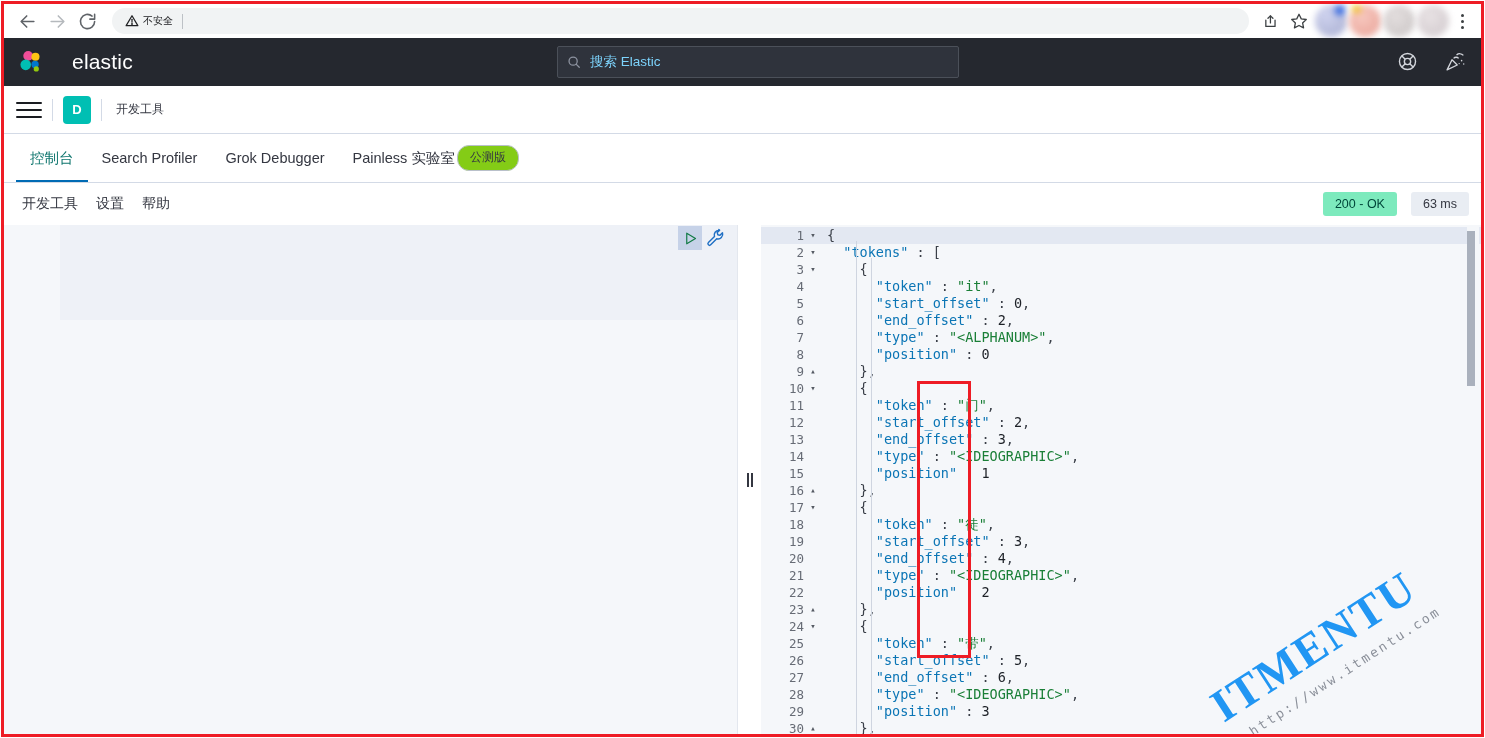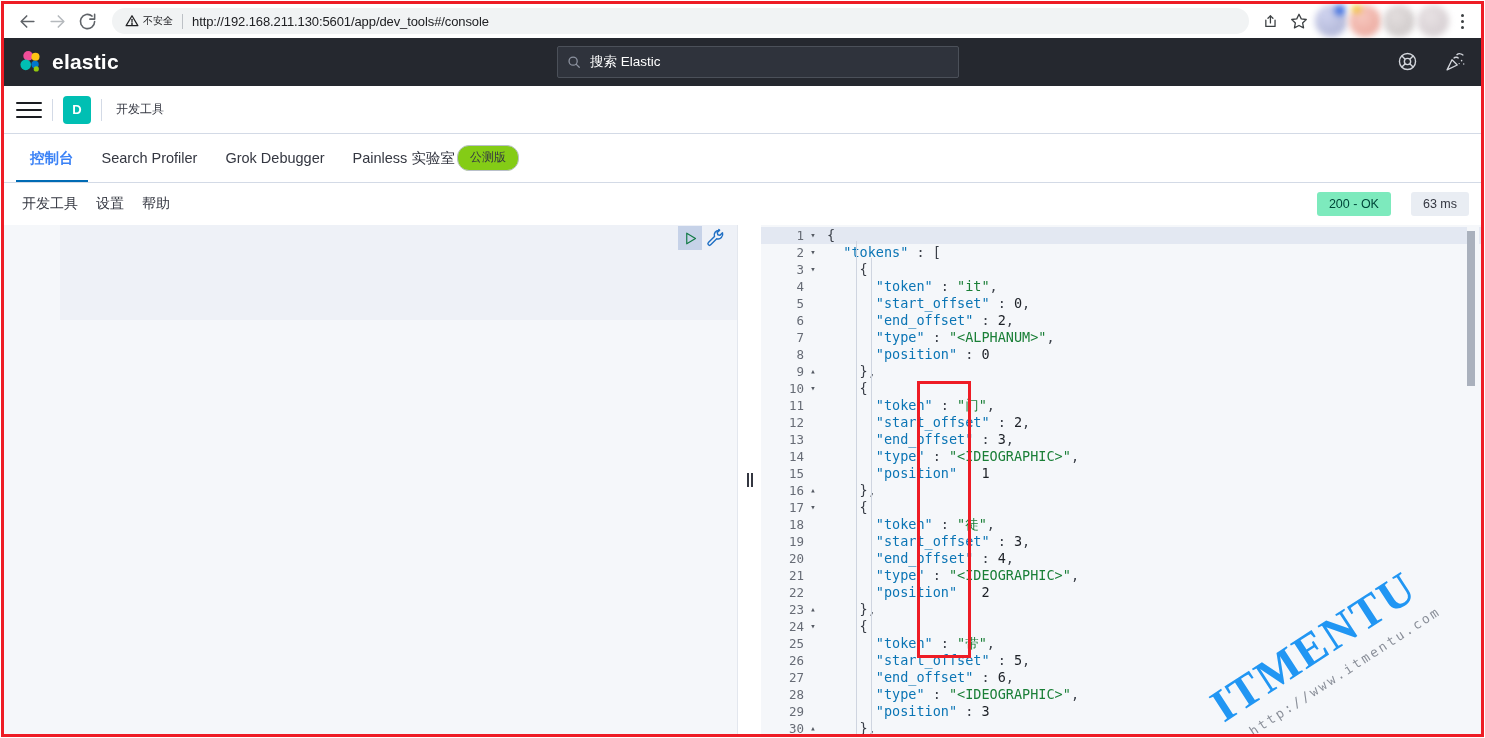--- a/index.html
+++ b/index.html
@@ -105,37 +105,37 @@
     display: flex; align-items: center;
     z-index: 5;
   }
   .elastic-logo-wrap {
     display: flex; align-items: center;
     margin-left: 14px;
   }
   .elastic-mark { width: 26px; height: 26px; flex: none; }
   .elastic-word {
     color: #ffffff; font-size: 21px;
-    margin-left: 8px; letter-spacing: 0.2px;
-    font-weight: 700;
+    margin-left: 28px; letter-spacing: 0.2px;
+    font-weight: 400;
   }
   .search-wrap {
     position: absolute; left: 553px; top: 8px;
     width: 402px; height: 32px;
   }
   .search-box {
     width: 100%; height: 100%;
     background: #2f333c;
     border: 1px solid #4b5059;
     border-radius: 2px;
     display: flex; align-items: center;
     padding-left: 9px;
   }
   .search-ico { width: 14px; height: 14px; color: #8d93a0; flex: none; }
-  .search-ph { color: #ffffff; font-size: 13.5px; margin-left: 9px; }
+  .search-ph { color: #7dd3fc; font-size: 13.5px; margin-left: 9px; }
   .hdr-right {
     position: absolute; right: 14px; top: 0; height: 48px;
     display: flex; align-items: center; gap: 26px;
   }
   .hdr-ico { width: 22px; height: 22px; color: #d3d6dc; }
 
   
   .crumb-bar {
     position: absolute; left: 4px; top: 86px;
     width: 1477px; height: 48px;
@@ -175,21 +175,21 @@
     z-index: 5;
   }
   .tab {
     height: 48px;
     display: flex; align-items: center;
     padding: 0 14px;
     font-size: 14.5px;
     color: #343741;
     position: relative;
   }
-  .tab.active { color: #3b82f6; font-weight: 700; }
+  .tab.active { color: #0f766e; font-weight: 400; }
   .tab.active::after {
     content: ""; position: absolute; left: 0; right: 0; bottom: 0;
     height: 2px; background: #006bb4;
   }
   .beta-badge {
     margin-left: 2px;
     border: 1px solid #b9c0ca;
     border-radius: 12px;
     font-size: 12px; color: #343741;
     padding: 3px 12px 4px;
@@ -203,21 +203,21 @@
     background: #ffffff;
     display: flex; align-items: center;
     z-index: 5;
   }
   .ct-link {
     font-size: 14px; color: #343741;
     margin-left: 18px;
   }
   .ct-right {
     position: absolute; right: 12px; top: 0; height: 42px;
-    display: flex; align-items: center; gap: 20px;
+    display: flex; align-items: center; gap: 14px;
   }
   .badge-ok {
     background: #7deabd; color: #00473a;
     font-size: 12.5px; border-radius: 3px;
     padding: 5px 12px;
   }
   .badge-ms {
     background: #e9edf3; color: #343741;
     font-size: 12.5px; border-radius: 3px;
     padding: 5px 12px;
@@ -398,21 +398,20 @@
     <div class="omnibox">
       <span class="warn-ico">
         <svg width="14" height="14" viewBox="0 0 24 24" fill="none" stroke="currentColor" stroke-width="2.1" stroke-linecap="round" stroke-linejoin="round">
             <path d="M12 3 L22 20 L2 20 Z"></path>
             <line x1="12" y1="9" x2="12" y2="14"></line>
             <circle cx="12" cy="17.2" r="0.6" fill="currentColor"></circle>
           </svg>
       </span>
       <span class="warn-text">不安全</span>
       <span class="omni-sep"></span>
-      <span class="omni-url">http://192.168.211.130:5601/app/dev_tools#/console</span>
     </div>
 
     <div class="tb-icon">
       <svg width="17" height="17" viewBox="0 0 24 24" fill="none" stroke="currentColor" stroke-width="1.8" stroke-linecap="round" stroke-linejoin="round">
           <path d="M4 10v9h13v-9"></path>
           <path d="M10.5 14V4"></path>
           <path d="M7 7.5 10.5 4 14 7.5"></path>
         </svg>
     </div>
     <div class="tb-icon">

